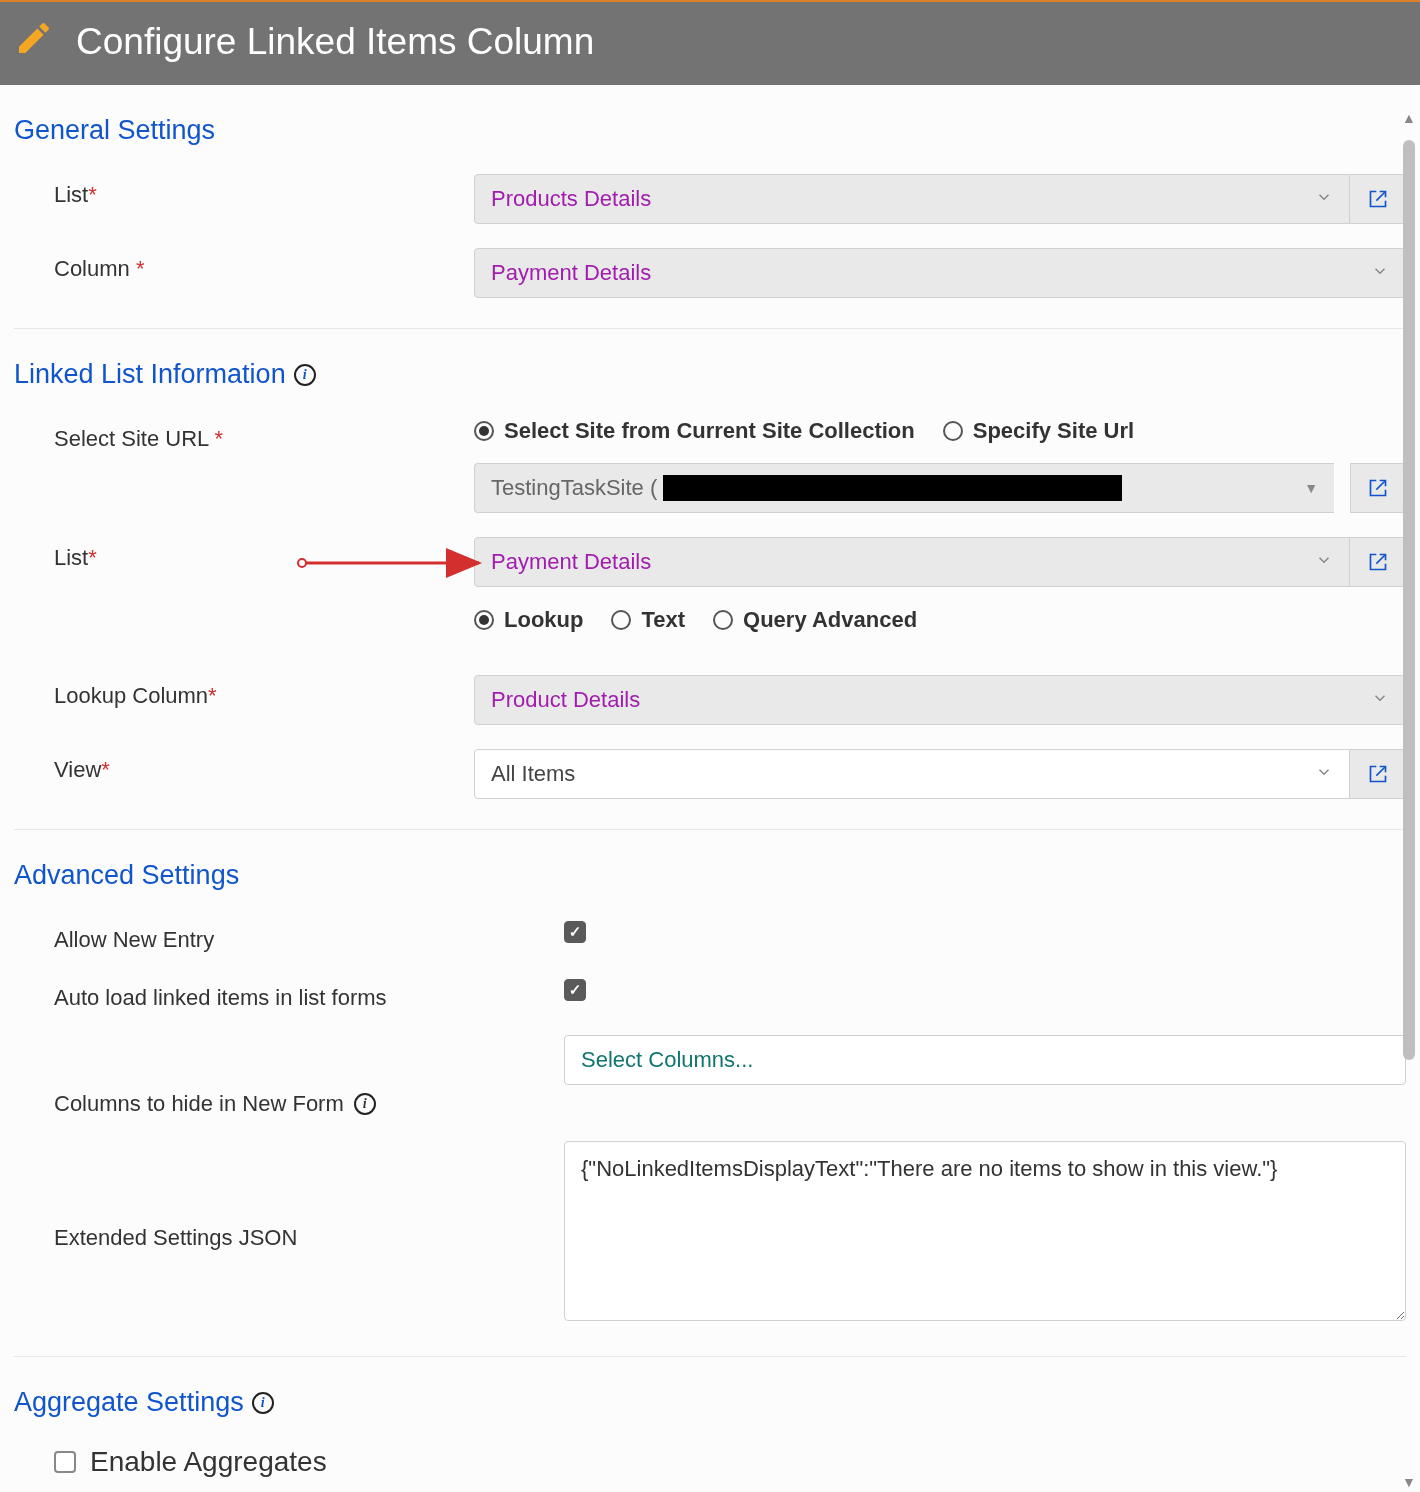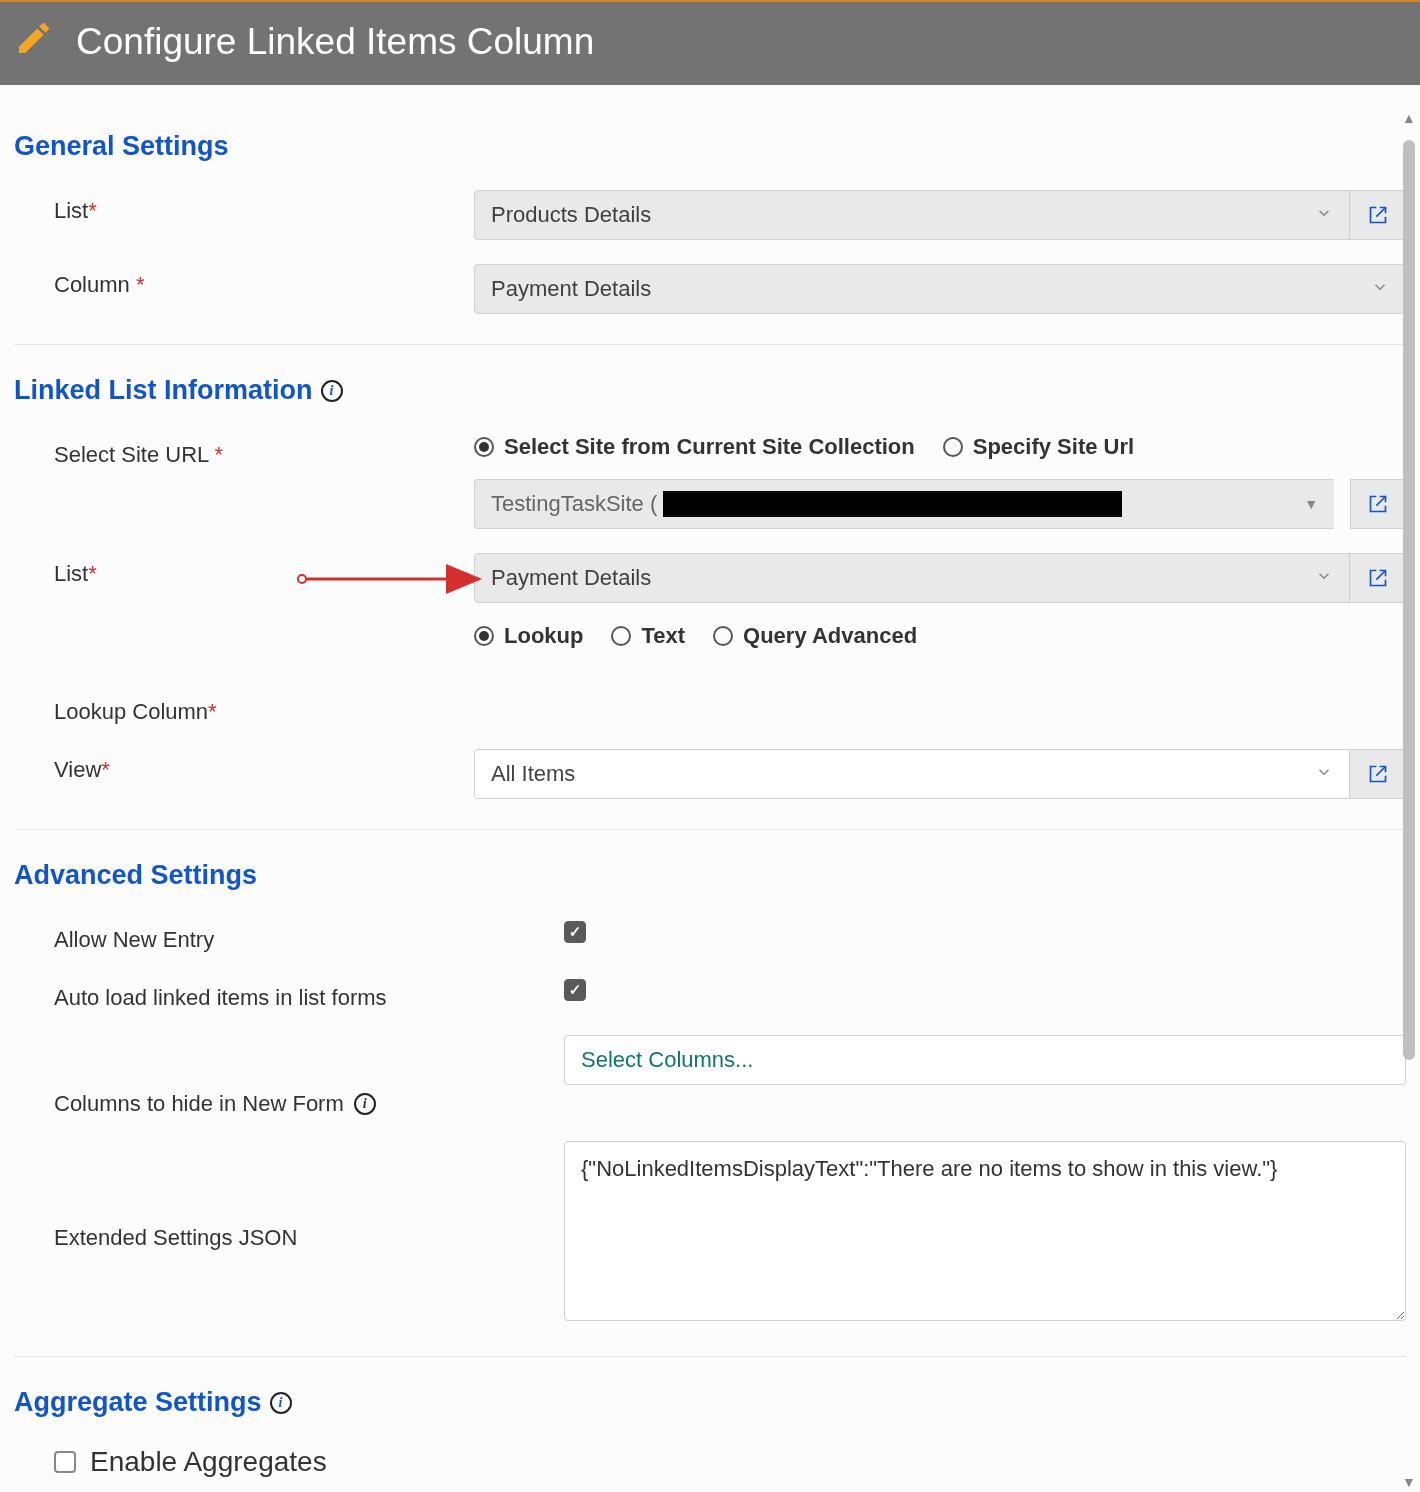--- a/index.html
+++ b/index.html
@@ -31,22 +31,22 @@
     font-weight: 400;
     font-size: 37px;
   }
   .content {
     padding: 30px 14px 30px 14px;
     position: relative;
   }
   .section-heading {
     color: #1155cc;
     font-size: 27px;
-    margin: 16px 0 28px 0;
-    font-weight: 700;
+    margin: 0 0 28px 0;
+    font-weight: 400;
     display: flex;
     align-items: center;
     gap: 8px;
   }
   .indent {
     padding-left: 40px;
   }
   .row {
     display: flex;
     align-items: flex-start;
@@ -66,21 +66,21 @@
   }
   .required { color: #d32f2f; }
   .select-box {
     background: #e9e9e9;
     border: 1px solid #d0d0d0;
     border-radius: 4px;
     height: 50px;
     display: flex;
     align-items: center;
     padding: 0 16px;
-    color: #404040;
+    color: #a21caf;
     font-size: 22px;
     position: relative;
   }
   .select-box.white {
     background: #fff;
     color: #444;
   }
   .chevron {
     position: absolute;
     right: 16px;
@@ -372,20 +372,30 @@
             </defs>
           <circle cx="8" cy="20" r="4" fill="#fff" stroke="#d32f2f" stroke-width="2"></circle>
           <line x1="12" y1="20" x2="185" y2="20" stroke="#d32f2f" stroke-width="3" marker-end="url(#ah)"></line>
         </svg>
       </div>
 
       <div class="row">
         <div class="label-col">
           <span>Lookup Column</span><span class="required">*</span>
         </div>
+        <div class="input-col">
+          <div class="select-box">
+            <span>Product Details</span>
+            <span class="chevron">
+              <svg width="18" height="18" viewBox="0 0 24 24" fill="none" stroke="#888" stroke-width="2">
+                  <polyline points="6 9 12 15 18 9"></polyline>
+                </svg>
+            </span>
+          </div>
+        </div>
       </div>
 
       <div class="row">
         <div class="label-col">
           <span>View</span><span class="required">*</span>
         </div>
         <div class="input-col">
           <div class="select-with-link">
             <div class="select-box white">
               <span>All Items</span>

